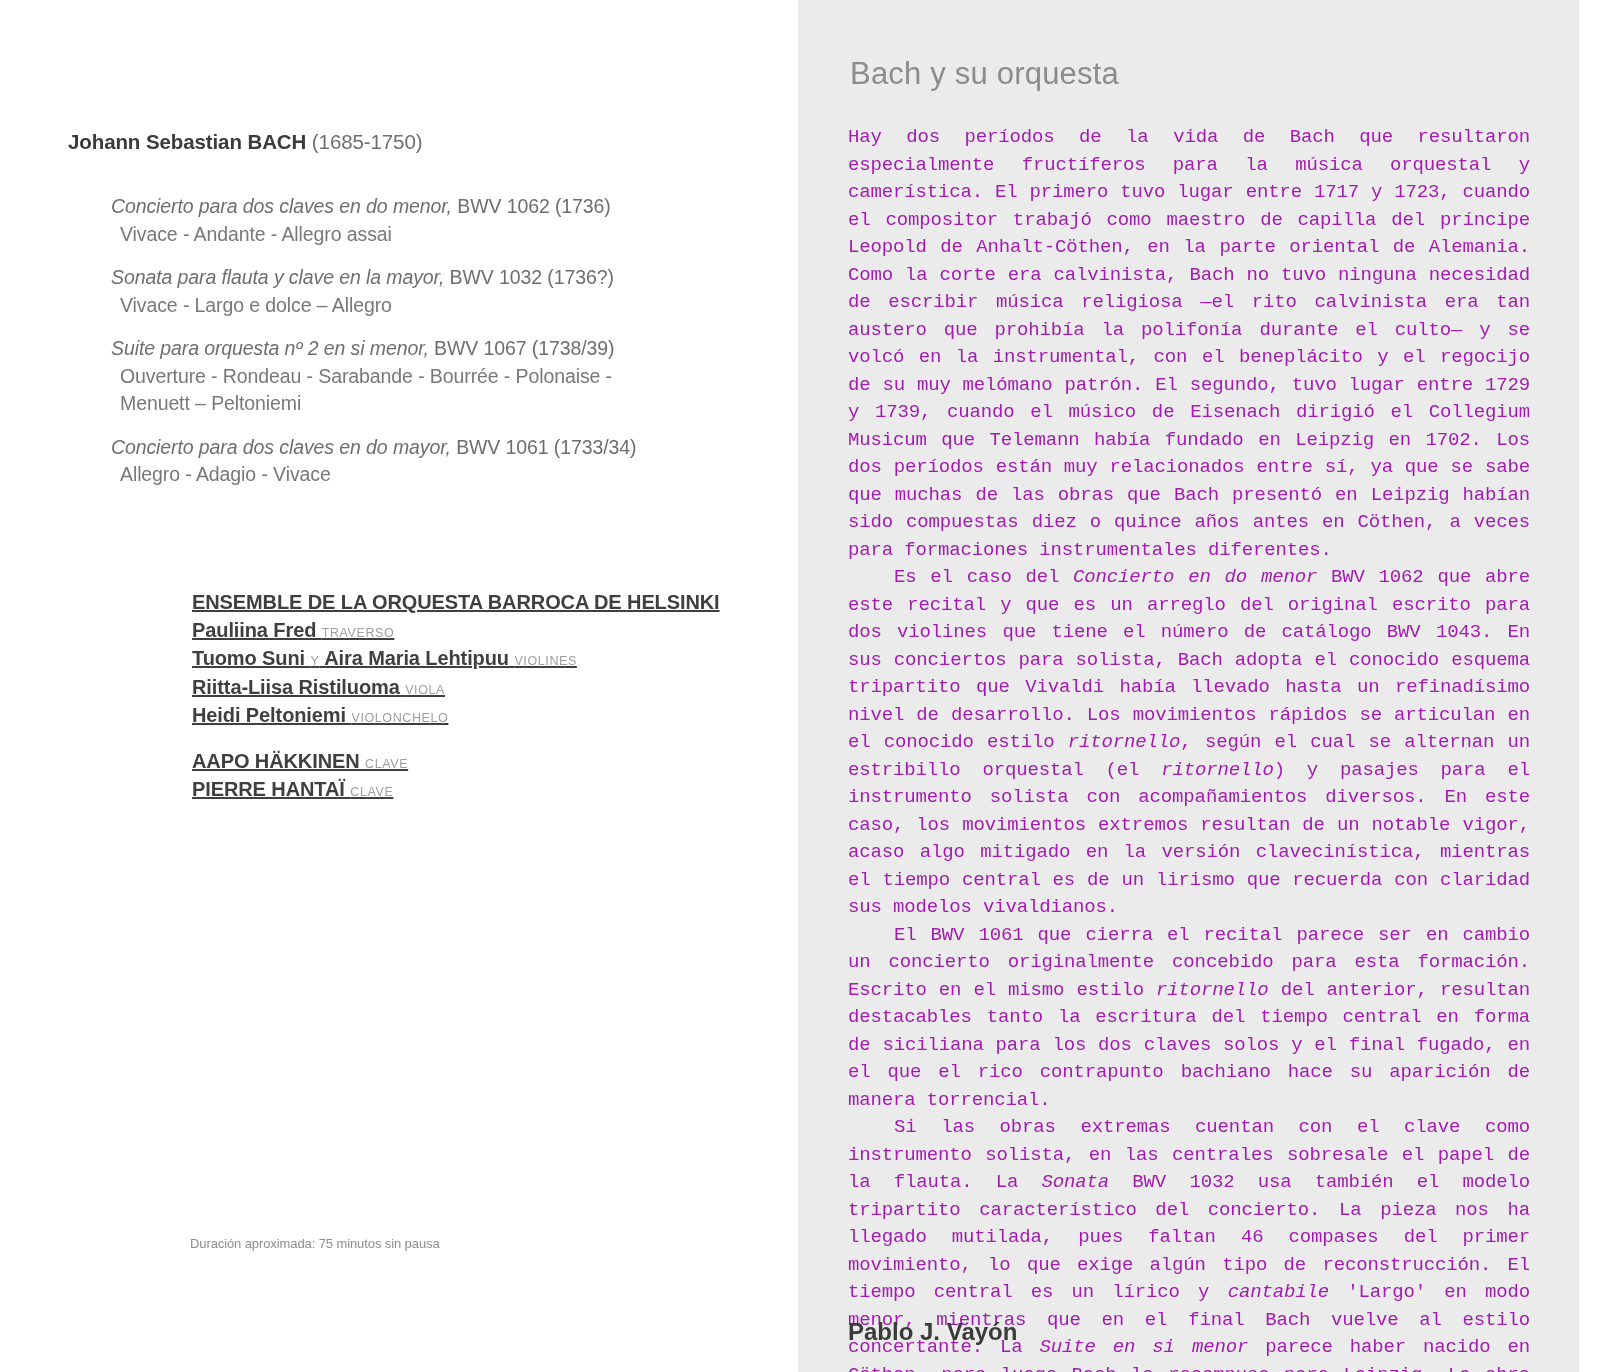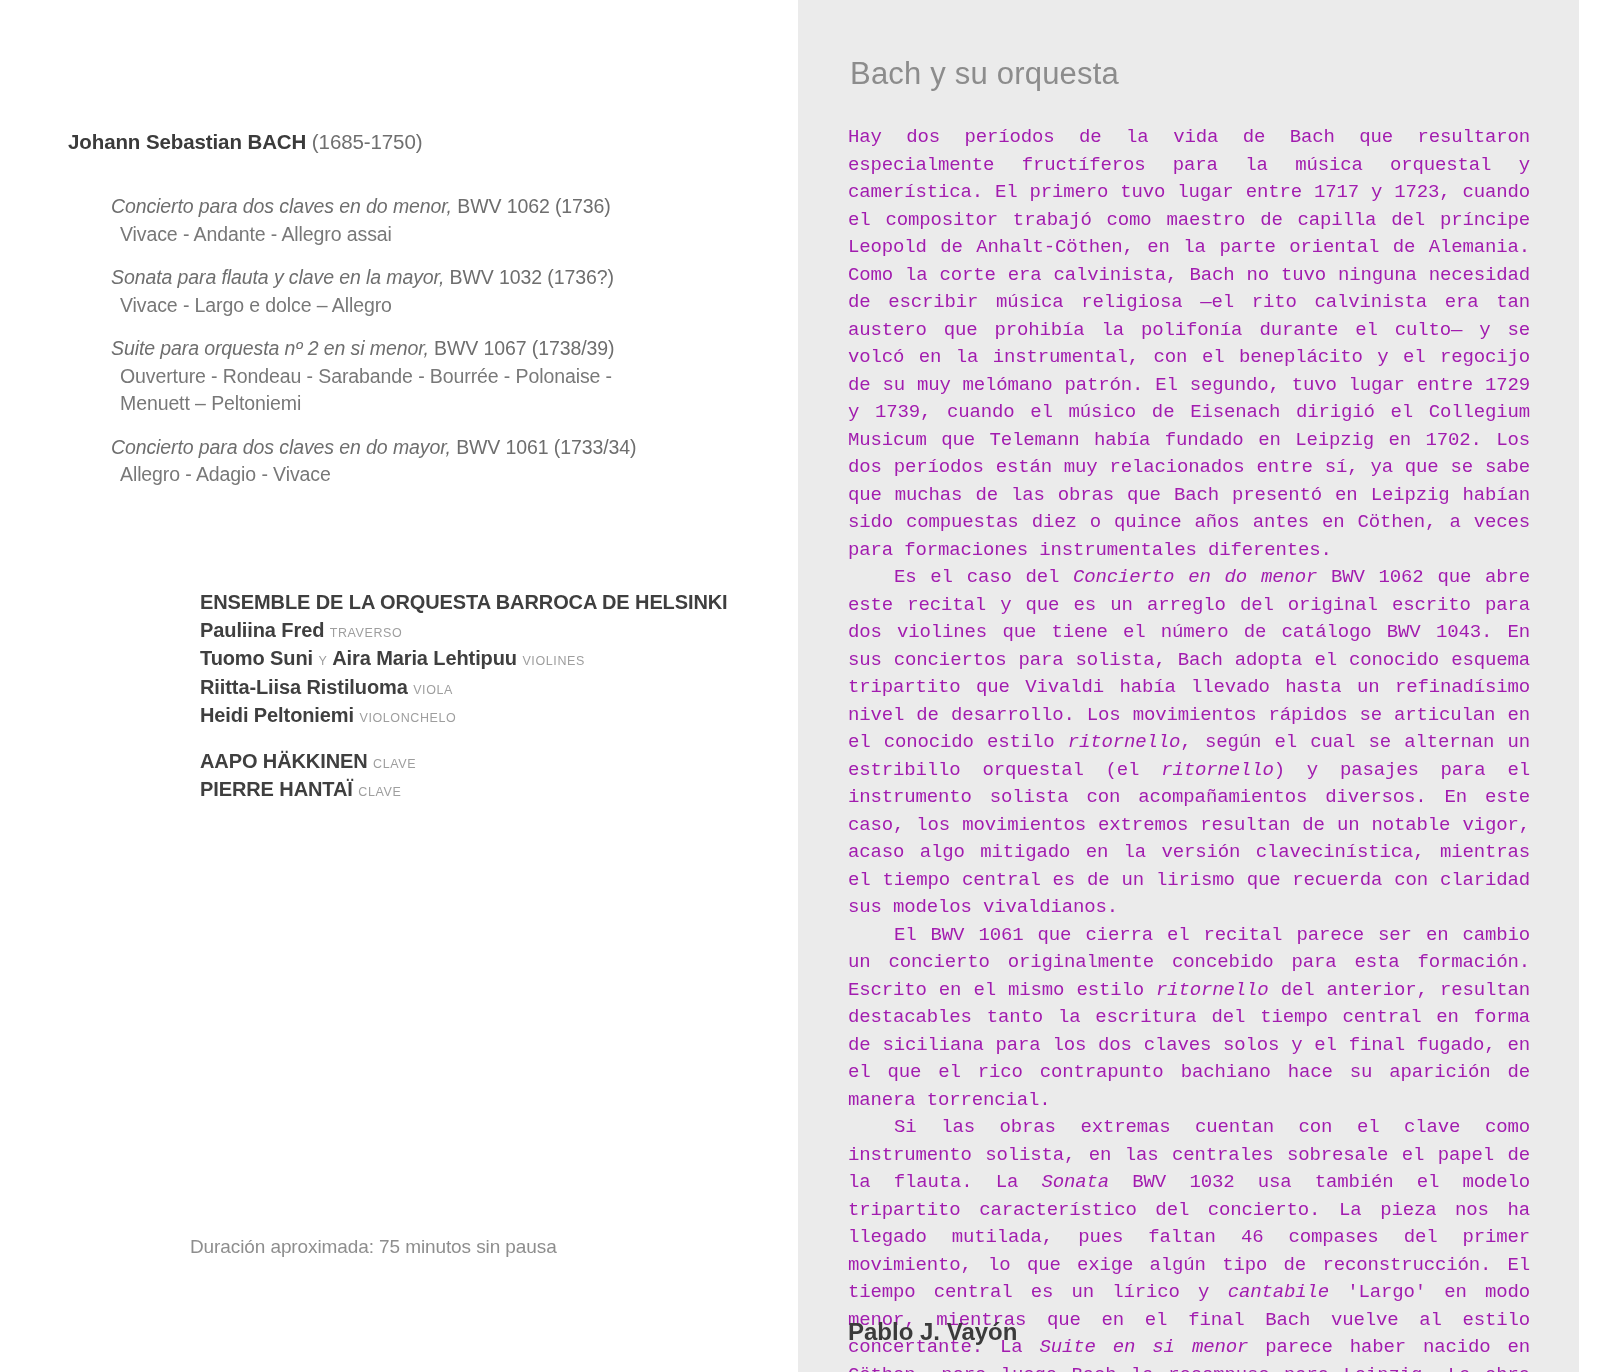--- a/index.html
+++ b/index.html
@@ -26,34 +26,34 @@
   .program{
     position:absolute;left:95px;top:193px;width:590px;
     font-size:19.5px;line-height:27.5px;letter-spacing:-0.1px;
   }
   .work{margin-bottom:16px;}
   .work-title{color:#6e6e6e;}
   .work-title i{font-style:italic;margin-left:16px;}
   .work-movements{padding-left:25px;color:#787878;}
 
   .ensemble{
-    position:absolute;left:200px;top:590px;
+    position:absolute;left:192px;top:590px;
     font-size:20px;line-height:25.5px;letter-spacing:-0.1px;
-    color:#3f3f3f;font-weight:bold;
+    color:#3f3f3f;font-weight:bold;text-decoration:underline;
   }
   .ensemble-name{margin-bottom:2px;}
   .performer .role,
   .ensemble .role{
     font-weight:normal;font-size:12.5px;color:#9e9e9e;letter-spacing:0.6px;
   }
   .soloists{margin-top:17px;}
 
   .duration{
     position:absolute;left:190px;top:1236px;
-    font-size:19px;color:#8e8e8e;letter-spacing:-0.1px;
+    font-size:13px;color:#8e8e8e;letter-spacing:-0.1px;
   }
 
   
   .right-page{position:absolute;left:798px;top:0;width:733px;height:1372px;background:#ebebeb;padding-left:48px;}
 
   .essay-title{
     position:absolute;left:52px;top:56px;margin:0;
     font-size:31px;font-weight:normal;color:#8c8c8c;letter-spacing:0.2px;
   }
   .essay{

